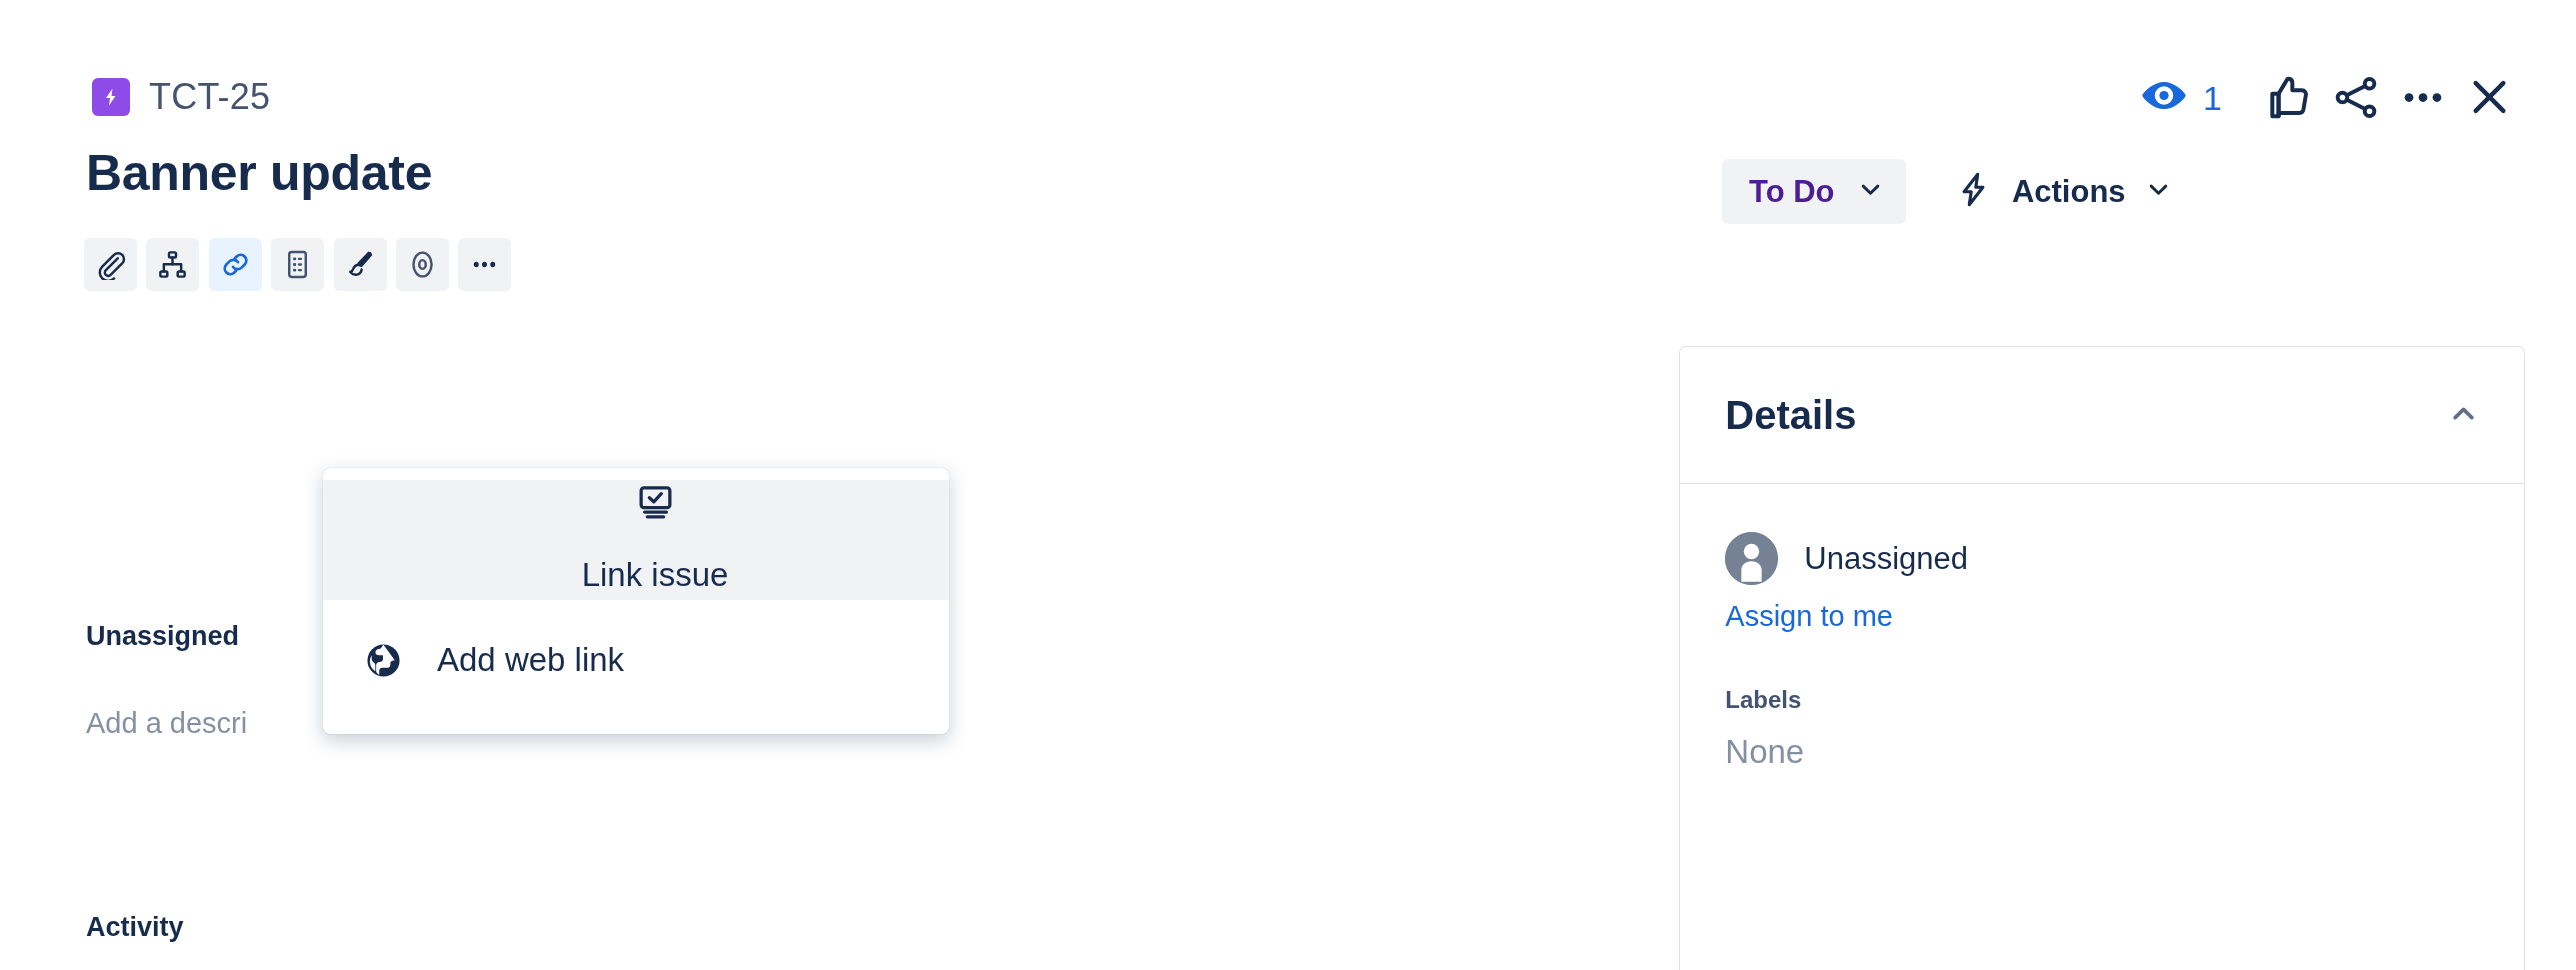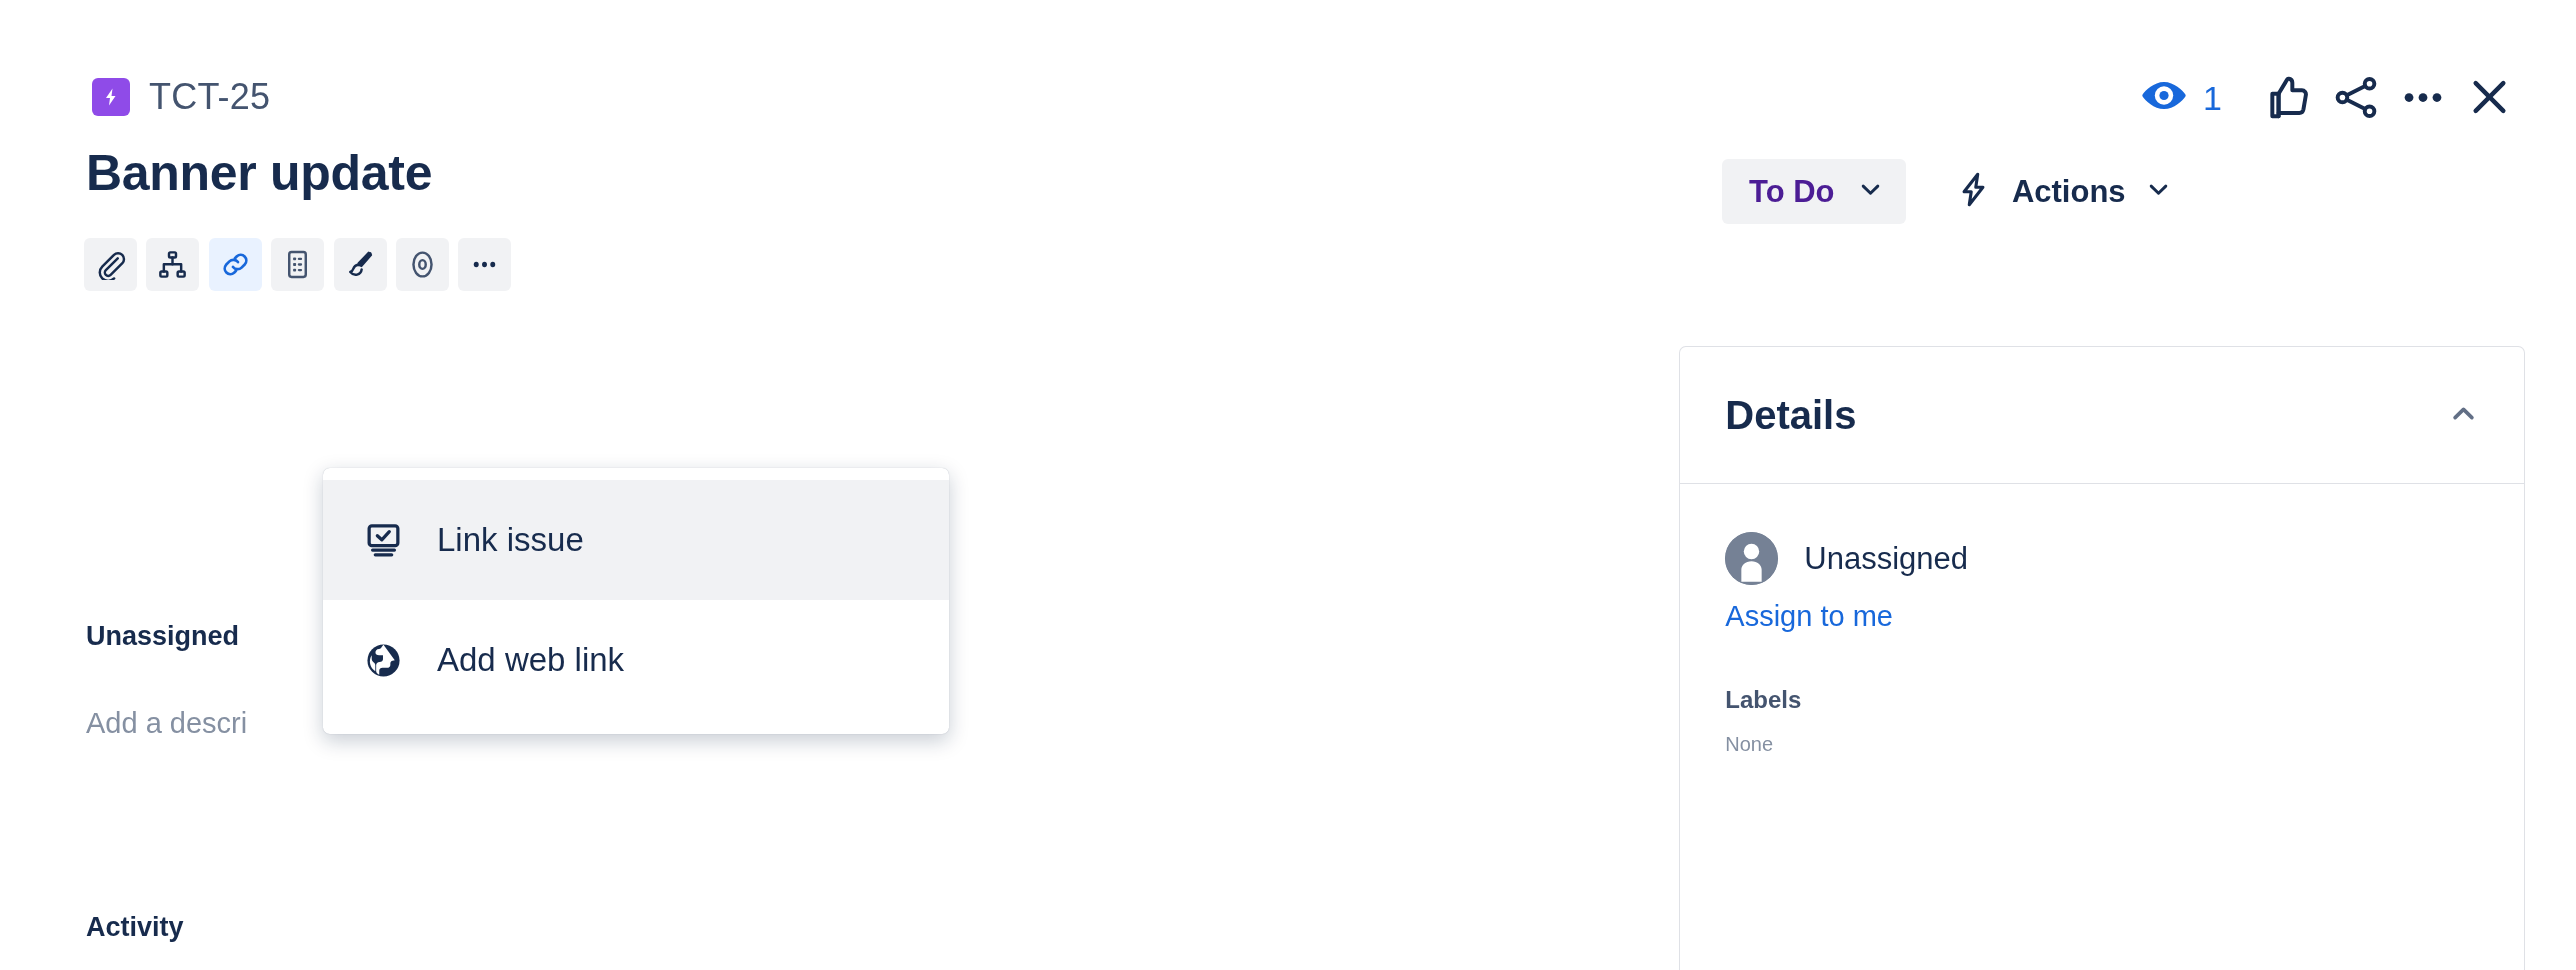--- a/index.html
+++ b/index.html
@@ -143,21 +143,21 @@
     align-items: center;
     gap: 31px;
     height: 120px;
     padding-left: 38px;
     cursor: pointer;
     background: transparent;
     border: none;
     width: 100%;
     text-align: left;
   }
-  .dd-item.hovered { background: #F1F2F4; }
+  .dd-item.hovered { background: #F1F2F4; flex-direction: column; }
   .dd-icon {
     width: 45px; height: 45px;
     display: flex; align-items: center; justify-content: center;
     flex: none;
   }
   .dd-icon svg { display: block; }
   .dd-label {
     font-size: 33px;
     color: #172B4D;
     white-space: nowrap;
@@ -263,21 +263,21 @@
     white-space: nowrap;
   }
   .link-text {
     font-size: 29px;
     color: #1868DB;
     cursor: pointer;
     display: inline-block;
     margin-bottom: 53px;
   }
   .field-value-muted {
-    font-size: 20px;
+    font-size: 33px;
     color: #8590A2;
   }
 </style>
 </head>
 <body>
 
 <div class="page">
 
   <div class="topbar">
 

